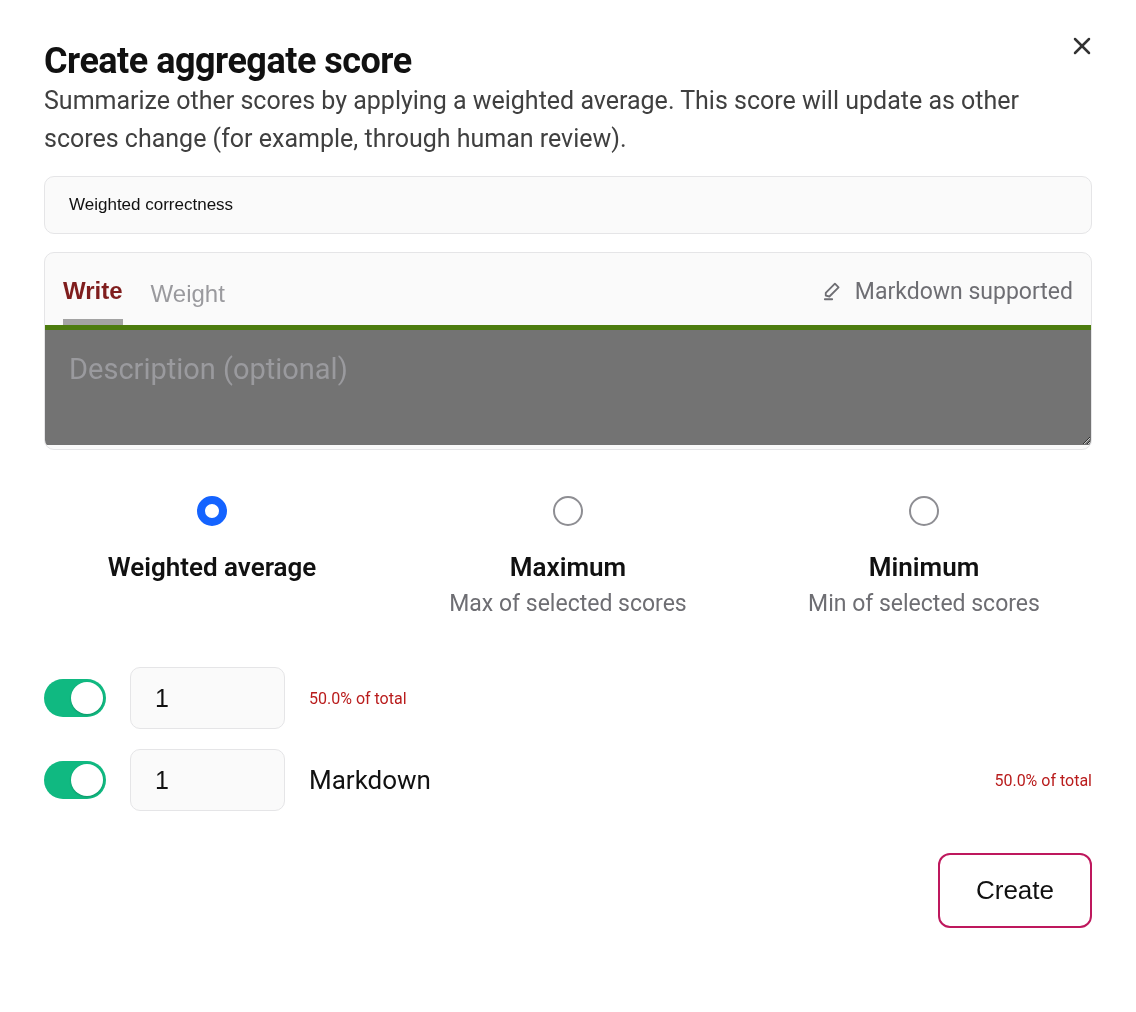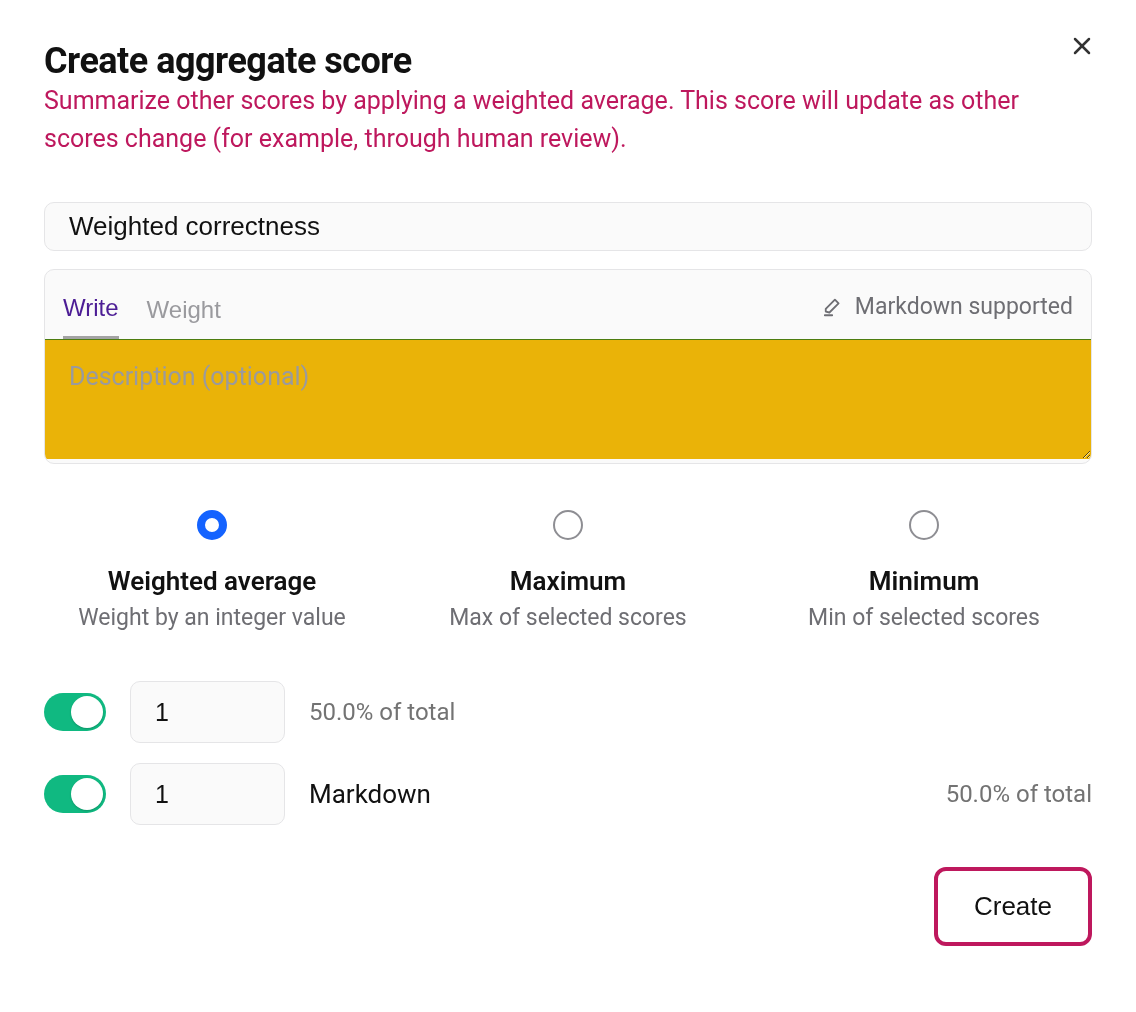--- a/index.html
+++ b/index.html
@@ -23,29 +23,29 @@
     color: #333;
   }
   .close-btn svg { width: 24px; height: 24px; }
   h1 {
     font-size: 36px;
     font-weight: 700;
     letter-spacing: -0.5px;
   }
   .subtitle {
     font-size: 25px;
-    color: #be185d;
+    color: #404040;
     line-height: 1.5;
-    margin-bottom: 45px;
+    margin-bottom: 19px;
     max-width: 1020px;
   }
   .name-input {
     width: 100%;
-    font-size: 26px;
-    padding: 8px 24px;
+    font-size: 17px;
+    padding: 18px 24px;
     border: 1px solid #e5e5e7;
     border-radius: 10px;
     background: #fafafa;
     color: #111;
     margin-bottom: 18px;
   }
   .desc-wrap {
     border: 1px solid #e5e5e7;
     border-radius: 10px;
     background: #fafafa;
@@ -60,42 +60,42 @@
   }
   .desc-tab {
     background: none;
     border: none;
     font-size: 24px;
     padding: 10px 0 14px 0;
     color: #9a9a9e;
     cursor: pointer;
   }
   .desc-tab.active {
-    color: #4c1d95;
-    font-weight: 400;
-    border-bottom: 4px solid #a3a3a3;
+    color: #7f1d1d;
+    font-weight: 700;
+    border-bottom: 7px solid #a3a3a3;
     margin-bottom: -1px;
   }
   .md-note {
     margin-left: auto;
     display: flex;
     align-items: center;
     gap: 10px;
     font-size: 23px;
     color: #6e6e73;
     padding-bottom: 10px;
   }
   .md-note svg { width: 22px; height: 22px; }
   .desc-area {
     width: 100%;
     min-height: 120px;
     border: none;
-    border-top: 1px solid #4d7c0f;
-    background: #eab308;
-    font-size: 25px;
+    border-top: 5px solid #4d7c0f;
+    background: #737373;
+    font-size: 29px;
     padding: 22px 24px;
     resize: vertical;
     color: #111;
     font-family: inherit;
   }
   .desc-area::placeholder { color: #9a9a9e; }
   .radios {
     display: flex;
     justify-content: space-between;
     gap: 20px;
@@ -167,33 +167,33 @@
     font-size: 25px;
     padding: 0 24px;
     color: #111;
   }
   .score-label {
     font-size: 26px;
     font-weight: 400;
     flex: 1;
   }
   .pct {
-    font-size: 24px;
-    color: #737373;
+    font-size: 16px;
+    color: #b91c1c;
   }
   .footer {
     display: flex;
     justify-content: flex-end;
     margin-top: 42px;
   }
   .create-btn {
     font-size: 26px;
     font-weight: 500;
     padding: 20px 36px;
-    border: 4px solid #be185d;
+    border: 2px solid #be185d;
     background: #fff;
     border-radius: 12px;
     cursor: pointer;
     color: #111;
   }
 </style>
 </head>
 <body>
 
 
@@ -222,21 +222,20 @@
       <span>Markdown supported</span>
     </div>
   </div>
   <textarea class="desc-area" placeholder="Description (optional)" style=""></textarea>
 </div>
 
 <div class="radios">
   <div class="radio-opt selected">
     <div class="radio-circle"></div>
     <div class="radio-title">Weighted average</div>
-    <div class="radio-sub">Weight by an integer value</div>
   </div>
   <div class="radio-opt">
     <div class="radio-circle"></div>
     <div class="radio-title">Maximum</div>
     <div class="radio-sub">Max of selected scores</div>
   </div>
   <div class="radio-opt">
     <div class="radio-circle"></div>
     <div class="radio-title">Minimum</div>
     <div class="radio-sub">Min of selected scores</div>

